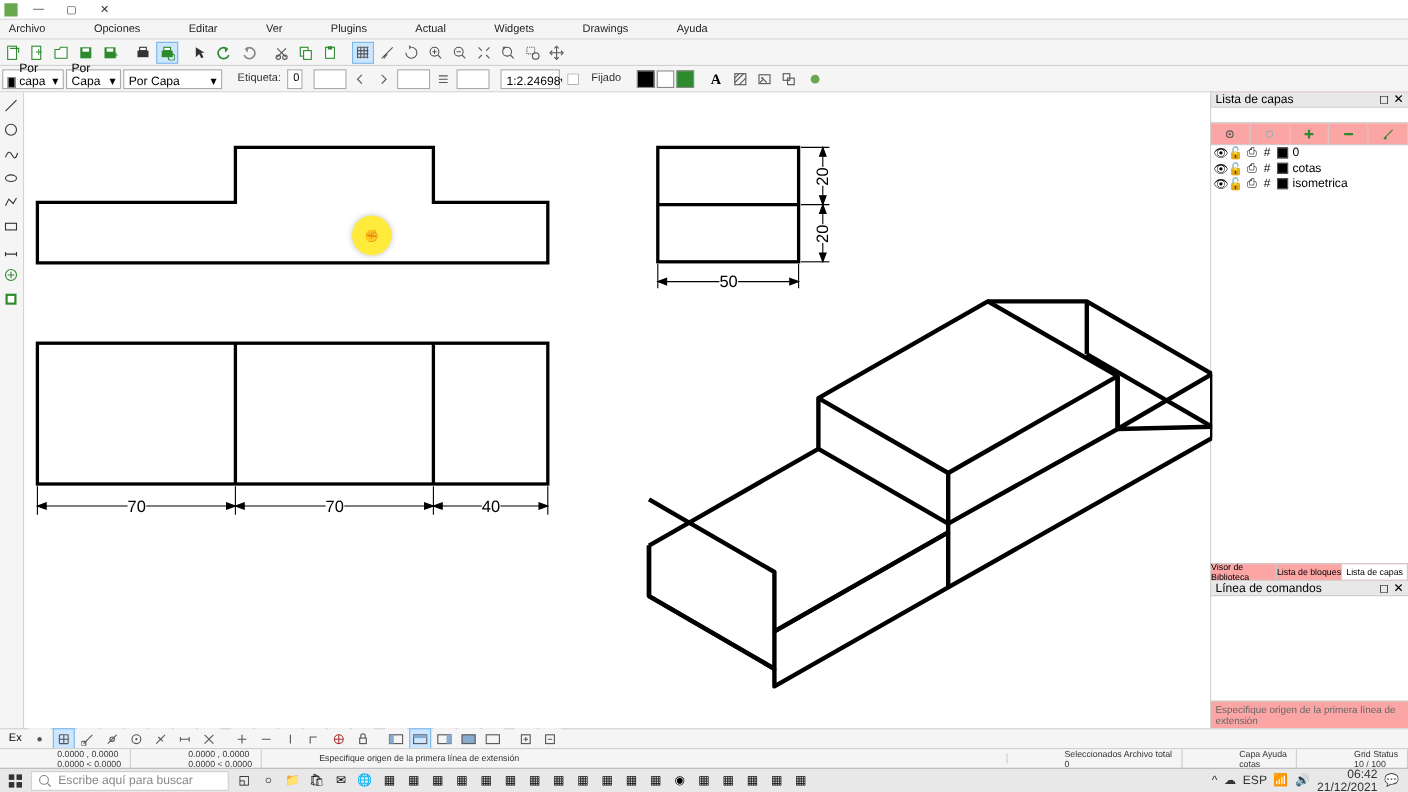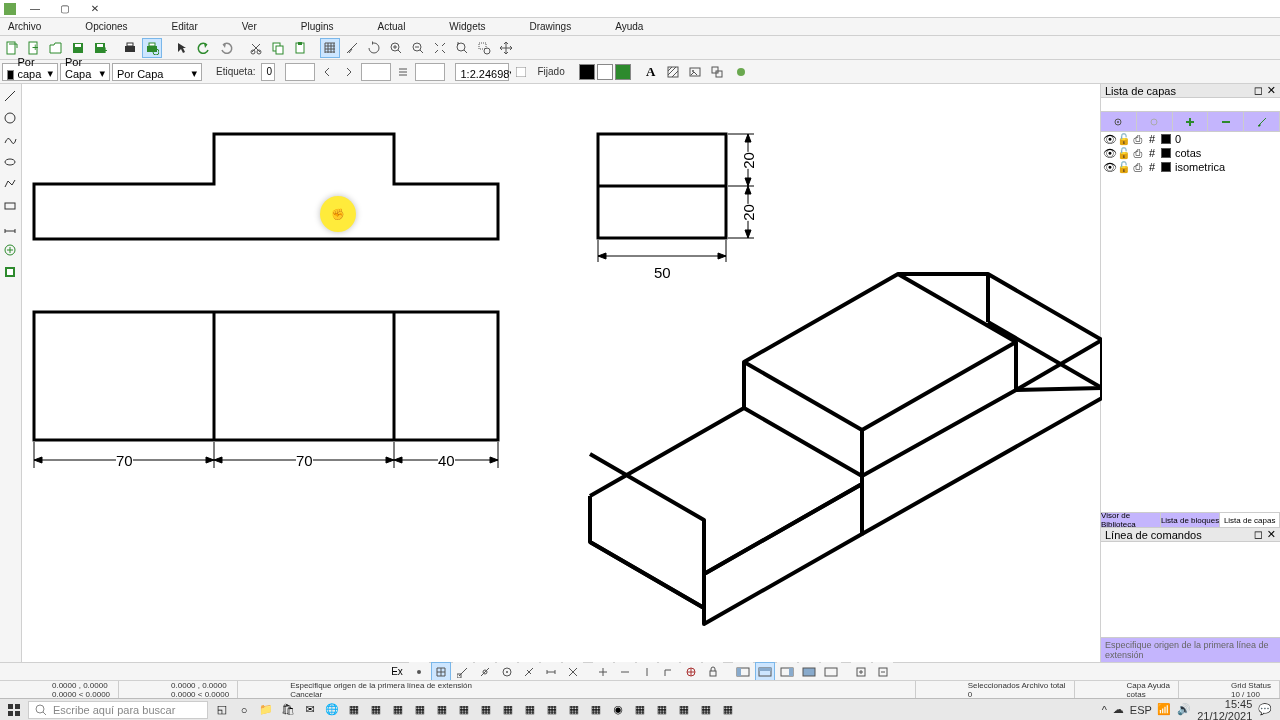--- a/index.html
+++ b/index.html
@@ -25,39 +25,39 @@
 .tinput { height: 18px; border: 1px solid #aaa; background: #fff; padding: 0 4px; font-size: 10px; display: flex; align-items: center; }
 .tlbl { font-size: 10px; color: #333; padding: 0 4px; text-align: center; }
 .swatch { width: 16px; height: 16px; border: 1px solid #888; }
 .dot-green { width: 8px; height: 8px; border-radius: 50%; background: #6aa84f; }
 
 
 .main { position: absolute; top: 84px; left: 0; right: 0; bottom: 58px; display: flex; }
 .left-tools { width: 22px; background: #f5f5f5; border-right: 1px solid #d0d0d0; display: flex; flex-direction: column; gap: 2px; padding-top: 2px; }
 .left-tools .lt { width: 20px; height: 20px; display: flex; align-items: center; justify-content: center; }
 .canvas { flex: 1; background: #fff; position: relative; }
-.right { width: 180px; background: #c4b5fd; border-left: 1px solid #d0d0d0; display: flex; flex-direction: column; }
+.right { width: 180px; background: #fca5a5; border-left: 1px solid #d0d0d0; display: flex; flex-direction: column; }
 
 
 .panel-head { height: 14px; background: #e8e8e8; border-bottom: 1px solid #ccc; font-size: 9px; padding: 0 4px; display: flex; align-items: center; justify-content: space-between; }
 .panel-head .ctl { display: flex; gap: 4px; font-size: 8px; }
 .layer-btnrow { height: 20px; display: flex; border-bottom: 1px solid #ccc; }
 .layer-btnrow .lb { flex: 1; border-right: 1px solid #ccc; display: flex; align-items: center; justify-content: center; }
 .layer-list { background: #fff; flex: 0 0 380px; }
 .layer-row { height: 14px; display: flex; align-items: center; padding: 0 4px; gap: 4px; font-size: 9px; }
 .layer-row .li { width: 10px; height: 10px; display: flex; align-items: center; justify-content: center; }
 .layer-row .csw { width: 10px; height: 10px; background: #000; border: 1px solid #555; }
 .tabs-row { height: 16px; display: flex; border-top: 1px solid #ccc; border-bottom: 1px solid #ccc; }
 .tabs-row .tab { flex: 1; border-right: 1px solid #ccc; font-size: 8px; display: flex; align-items: center; justify-content: center; }
 .tabs-row .tab.active { background: #fff; }
 .cmd-panel { flex: 1; background: #fff; }
 .cmd-hint { font-size: 9px; color: #666; padding: 2px 4px; border-top: 1px solid #ccc; }
 
 
-.bottom-tools { position: absolute; left: 0; right: 0; bottom: 40px; height: 18px; background: #f5f5f5; border-top: 1px solid #d0d0d0; display: flex; align-items: center; padding: 0 4px; gap: 2px; justify-content: center; }
+.bottom-tools { position: absolute; left: 0; right: 0; bottom: 40px; height: 18px; background: #f5f5f5; border-top: 1px solid #d0d0d0; display: flex; align-items: center; padding: 0 4px; gap: 2px; }
 .statusbar { position: absolute; left: 0; right: 0; bottom: 22px; height: 18px; background: #f5f5f5; border-top: 1px solid #d0d0d0; display: flex; align-items: center; font-size: 9px; color: #333; }
 .statusbar .cell { padding: 0 8px; border-right: 1px solid #ccc; line-height: 9px; }
 .statusbar .cell div { font-size: 8px; margin-left: 44px; }
 
 
 .taskbar { position: absolute; left: 0; right: 0; bottom: 0; height: 22px; background: #e8e8e8; border-top: 1px solid #bbb; display: flex; align-items: center; }
 .taskbar .start { width: 28px; height: 22px; display: flex; align-items: center; justify-content: center; }
 .taskbar .search { width: 180px; height: 18px; background: #fff; border: 1px solid #ccc; display: flex; align-items: center; padding: 0 6px; font-size: 10px; color: #888; gap: 6px; }
 .taskbar .ticons { display: flex; gap: 2px; margin-left: 4px; }
 .taskbar .ti { width: 20px; height: 18px; display: flex; align-items: center; justify-content: center; }
@@ -420,21 +420,21 @@
         <line x1="994" y1="258" x2="994" y2="306"></line>
 
         <path d="M 840 450 L 1080 314 L 1080 256"></path>
         <line x1="1080" y1="314" x2="1080" y2="304"></line>
         <line x1="994" y1="306" x2="1080" y2="256"></line>
 
         <line x1="568" y1="458" x2="682" y2="524"></line>
       </g>
     </svg>
 
-    <div class="dimtext" style="left:632px;top:180px">50</div>
+    <div class="dimtext" style="left:632px;top:164px">50</div>
     <div class="dimtext rot" style="left:718px;top:68px">20</div>
     <div class="dimtext rot" style="left:718px;top:120px">20</div>
     <div class="dimtext" style="left:94px;top:368px">70</div>
     <div class="dimtext" style="left:274px;top:368px">70</div>
     <div class="dimtext" style="left:416px;top:368px">40</div>
 
     <div class="highlight" style="left:298px;top:112px">
         <span>✊</span>
       </div>
   </div>
@@ -646,21 +646,20 @@
   <div class="cell">
     <div>0.0000 , 0.0000</div>
       <div>0.0000 &lt; 0.0000</div>
   </div>
   <div class="cell">
     <div>0.0000 , 0.0000</div>
       <div>0.0000 &lt; 0.0000</div>
   </div>
   <div class="cell" style="flex:1">
     <div>Especifique origen de la primera línea de extensión</div>
-      <div>Cancelar</div>
   </div>
   <div class="cell">
     <div>Seleccionados Archivo total</div>
       <div>0</div>
   </div>
   <div class="cell">
     <div>Capa Ayuda</div>
       <div>cotas</div>
   </div>
   <div class="cell">
@@ -711,18 +710,18 @@
     <div class="ti">▦</div>
     <div class="ti">▦</div>
   </div>
   <div class="tray">
     <span>^</span>
     <span>☁</span>
     <span>ESP</span>
     <span>📶</span>
     <span>🔊</span>
     <div style="text-align:right">
-      <div>15:45</div>
+      <div>06:42</div>
         <div>21/12/2021</div>
     </div>
     <span>💬</span>
   </div>
 </div>
 
 </body></html>

